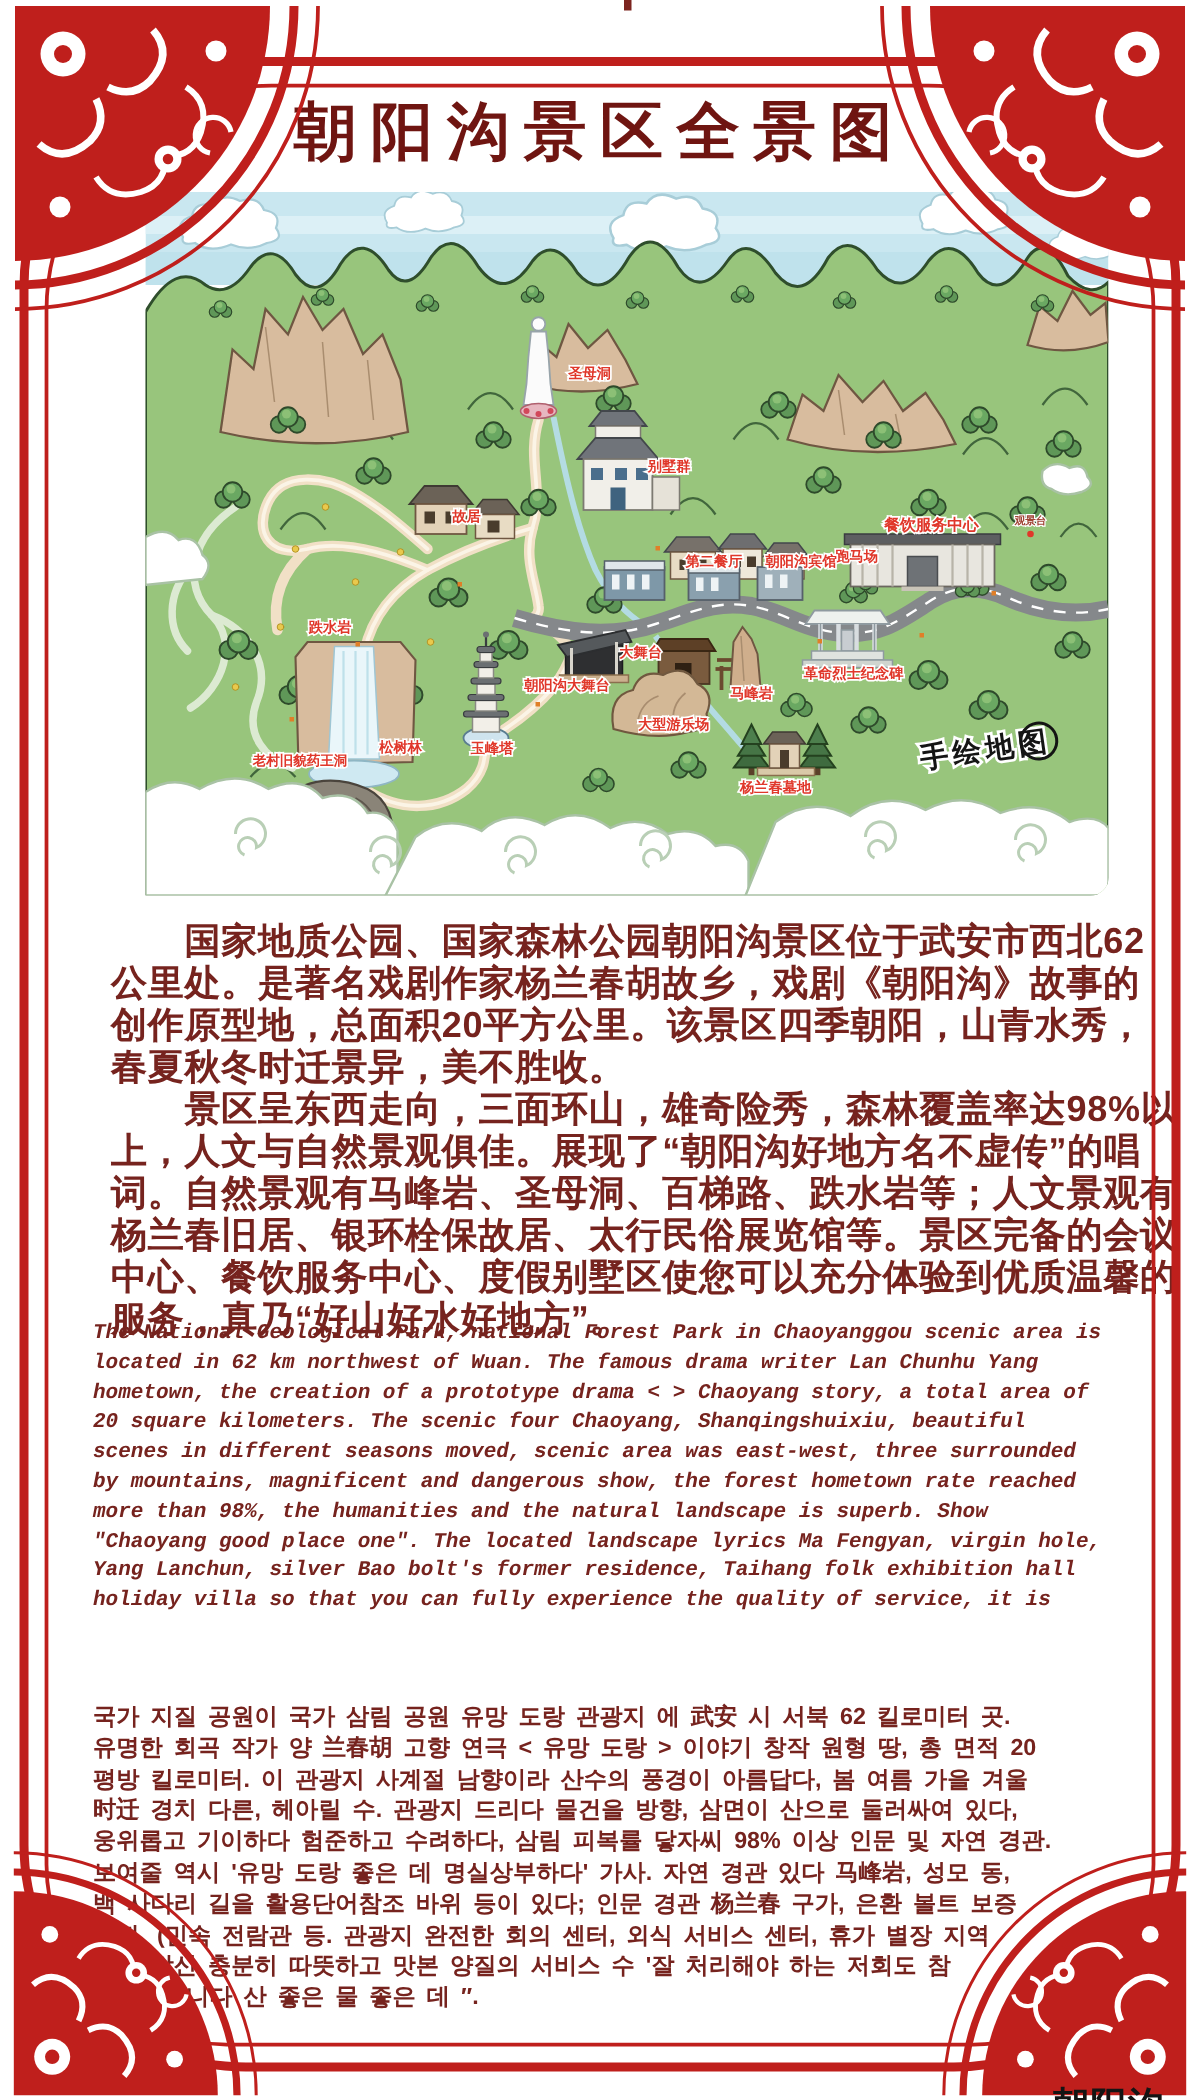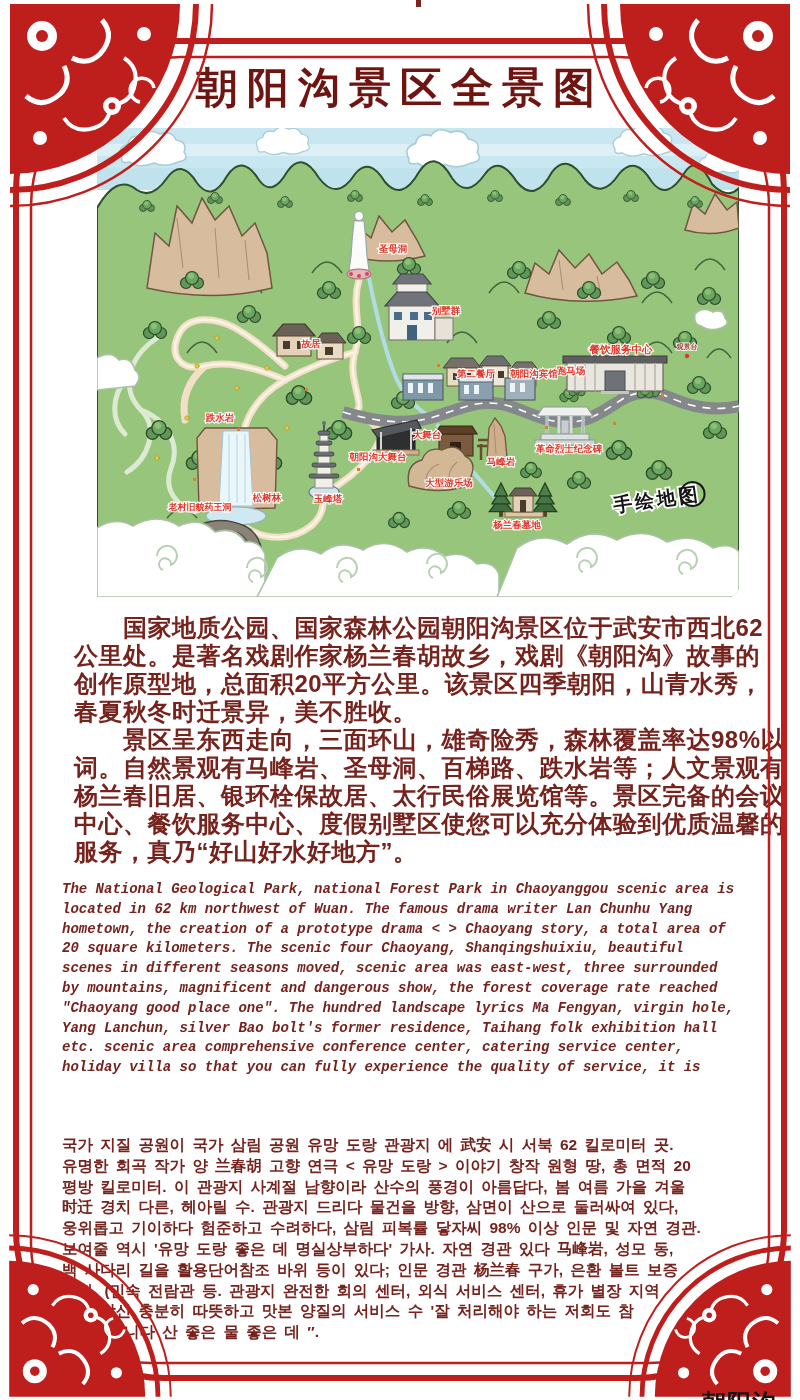--- a/index.html
+++ b/index.html
@@ -446,36 +446,37 @@
   </g>
 </svg>
 </div>
 
 <div class="cn-block">
   <div class="line">　　国家地质公园、国家森林公园朝阳沟景区位于武安市西北62</div>
   <div class="line">公里处。是著名戏剧作家杨兰春胡故乡，戏剧《朝阳沟》故事的</div>
   <div class="line">创作原型地，总面积20平方公里。该景区四季朝阳，山青水秀，</div>
   <div class="line">春夏秋冬时迁景异，美不胜收。</div>
   <div class="line">　　景区呈东西走向，三面环山，雄奇险秀，森林覆盖率达98%以</div>
+  <div class="line">上，人文与自然景观俱佳。展现了“朝阳沟好地方名不虚传”的唱</div>
   <div class="line">词。自然景观有马峰岩、圣母洞、百梯路、跌水岩等；人文景观有</div>
   <div class="line">杨兰春旧居、银环栓保故居、太行民俗展览馆等。景区完备的会议</div>
   <div class="line">中心、餐饮服务中心、度假别墅区使您可以充分体验到优质温馨的</div>
   <div class="line">服务，真乃“好山好水好地方”。</div>
 </div>
 
 <div class="en-block">
   <div class="line">The National Geological Park, national Forest Park in Chaoyanggou scenic area is</div>
   <div class="line">located in 62 km northwest of Wuan. The famous drama writer Lan Chunhu Yang</div>
   <div class="line">hometown, the creation of a prototype drama &lt; &gt; Chaoyang story, a total area of</div>
   <div class="line">20 square kilometers. The scenic four Chaoyang, Shanqingshuixiu, beautiful</div>
   <div class="line">scenes in different seasons moved, scenic area was east-west, three surrounded</div>
-  <div class="line">by mountains, magnificent and dangerous show, the forest coverage rate reached</div>
-  <div class="line">″Chaoyang good place one″. The hundred landscape lyrics Ma Fengyan, virgin hole,</div>
+  <div class="line">by mountains, magnificent and dangerous show, the forest hometown rate reached</div>
+  <div class="line">more than 98%, the humanities and the natural landscape is superb. Show</div>
+  <div class="line">″Chaoyang good place one″. The located landscape lyrics Ma Fengyan, virgin hole,</div>
   <div class="line">Yang Lanchun, silver Bao bolt's former residence, Taihang folk exhibition hall</div>
-  <div class="line">etc. scenic area comprehensive conference center, catering service center,</div>
   <div class="line">holiday villa so that you can fully experience the quality of service, it is</div>
 </div>
 
 <div class="kr-block">
   <div class="line">국가 지질 공원이 국가 삼림 공원 유망 도랑 관광지 에 武安 시 서북 62 킬로미터 곳.</div>
   <div class="line">유명한 회곡 작가 양 兰春胡 고향 연극 &lt; 유망 도랑 &gt; 이야기 창작 원형 땅, 총 면적 20</div>
   <div class="line">평방 킬로미터. 이 관광지 사계절 남향이라 산수의 풍경이 아름답다, 봄 여름 가을 겨울</div>
   <div class="line">时迁 경치 다른, 헤아릴 수. 관광지 드리다 물건을 방향, 삼면이 산으로 둘러싸여 있다,</div>
   <div class="line">웅위롭고 기이하다 험준하고 수려하다, 삼림 피복률 닿자씨 98% 이상 인문 및 자연 경관.</div>
   <div class="line">보여줄 역시 '유망 도랑 좋은 데 명실상부하다' 가사. 자연 경관 있다 马峰岩, 성모 동,</div>

